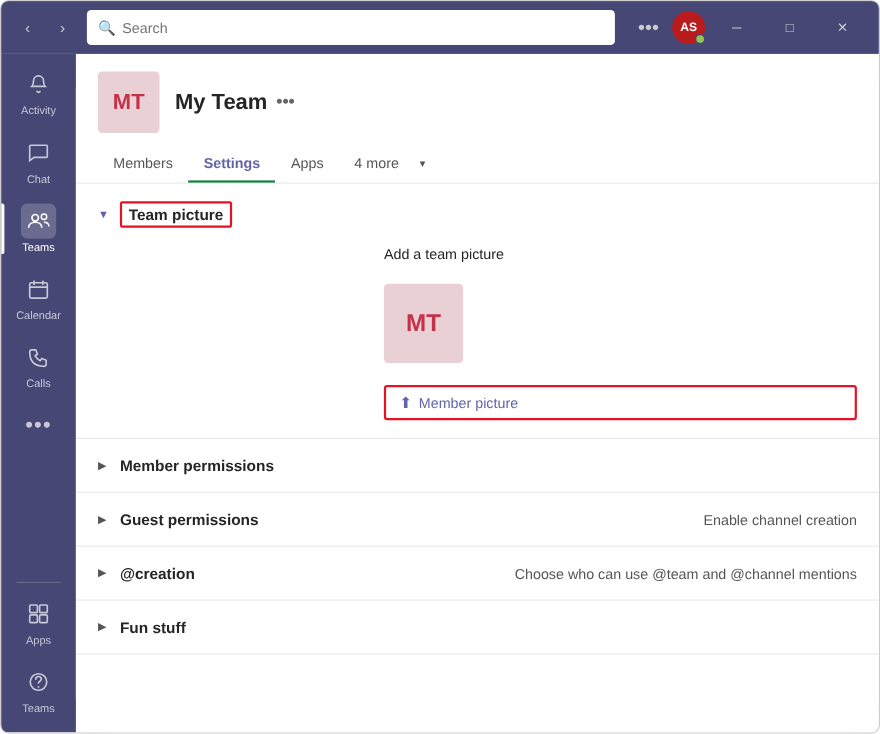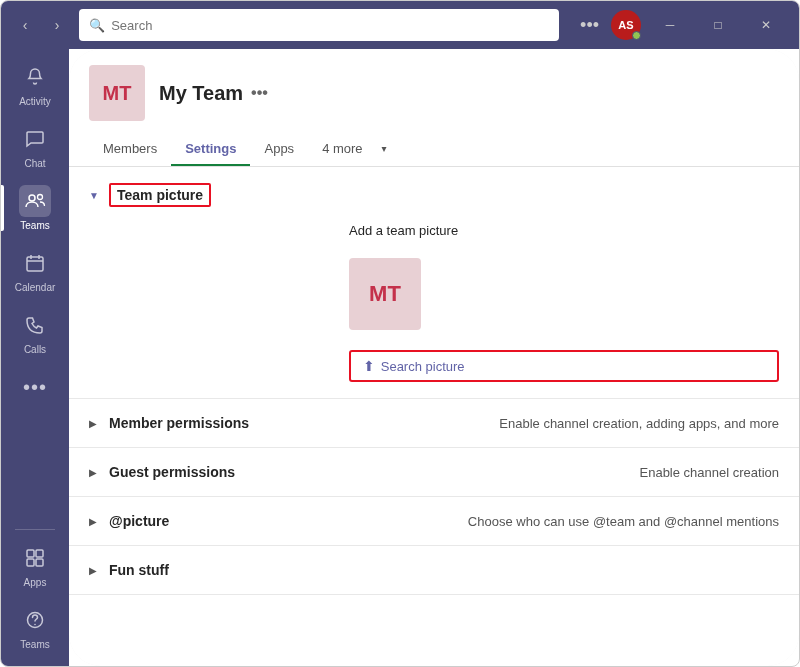--- a/index.html
+++ b/index.html
@@ -445,49 +445,48 @@
           <div class="section-content">
             <div class="section-row">
               <div class="section-label-col"></div>
               <div class="section-value-col team-picture-section">
                 <div class="add-team-picture-label">Add a team picture</div>
                 <div class="picture-preview">
                   <span>MT</span>
                 </div>
                 <button class="change-picture-btn">
                   <span style="font-size:14px;">⬆</span>
-                  <span>Search picture</span>
+                  <span>Member picture</span>
                 </button>
               </div>
             </div>
           </div>
         </div>
 
         <div class="settings-section">
           <div class="section-header">
             <span class="section-triangle" style="color:#555;">▶</span>
             <span class="section-title">Member permissions</span>
             <span style="flex:1"></span>
-            <span class="section-description">Enable channel creation, adding apps, and more</span>
           </div>
         </div>
 
         <div class="settings-section">
           <div class="section-header">
             <span class="section-triangle" style="color:#555;">▶</span>
             <span class="section-title">Guest permissions</span>
             <span style="flex:1"></span>
             <span class="section-description">Enable channel creation</span>
           </div>
         </div>
 
         <div class="settings-section">
           <div class="section-header">
             <span class="section-triangle" style="color:#555;">▶</span>
-            <span class="section-title">@picture</span>
+            <span class="section-title">@creation</span>
             <span style="flex:1"></span>
             <span class="section-description">Choose who can use @team and @channel mentions</span>
           </div>
         </div>
 
         <div class="settings-section">
           <div class="section-header">
             <span class="section-triangle" style="color:#555;">▶</span>
             <span class="section-title">Fun stuff</span>
           </div>

